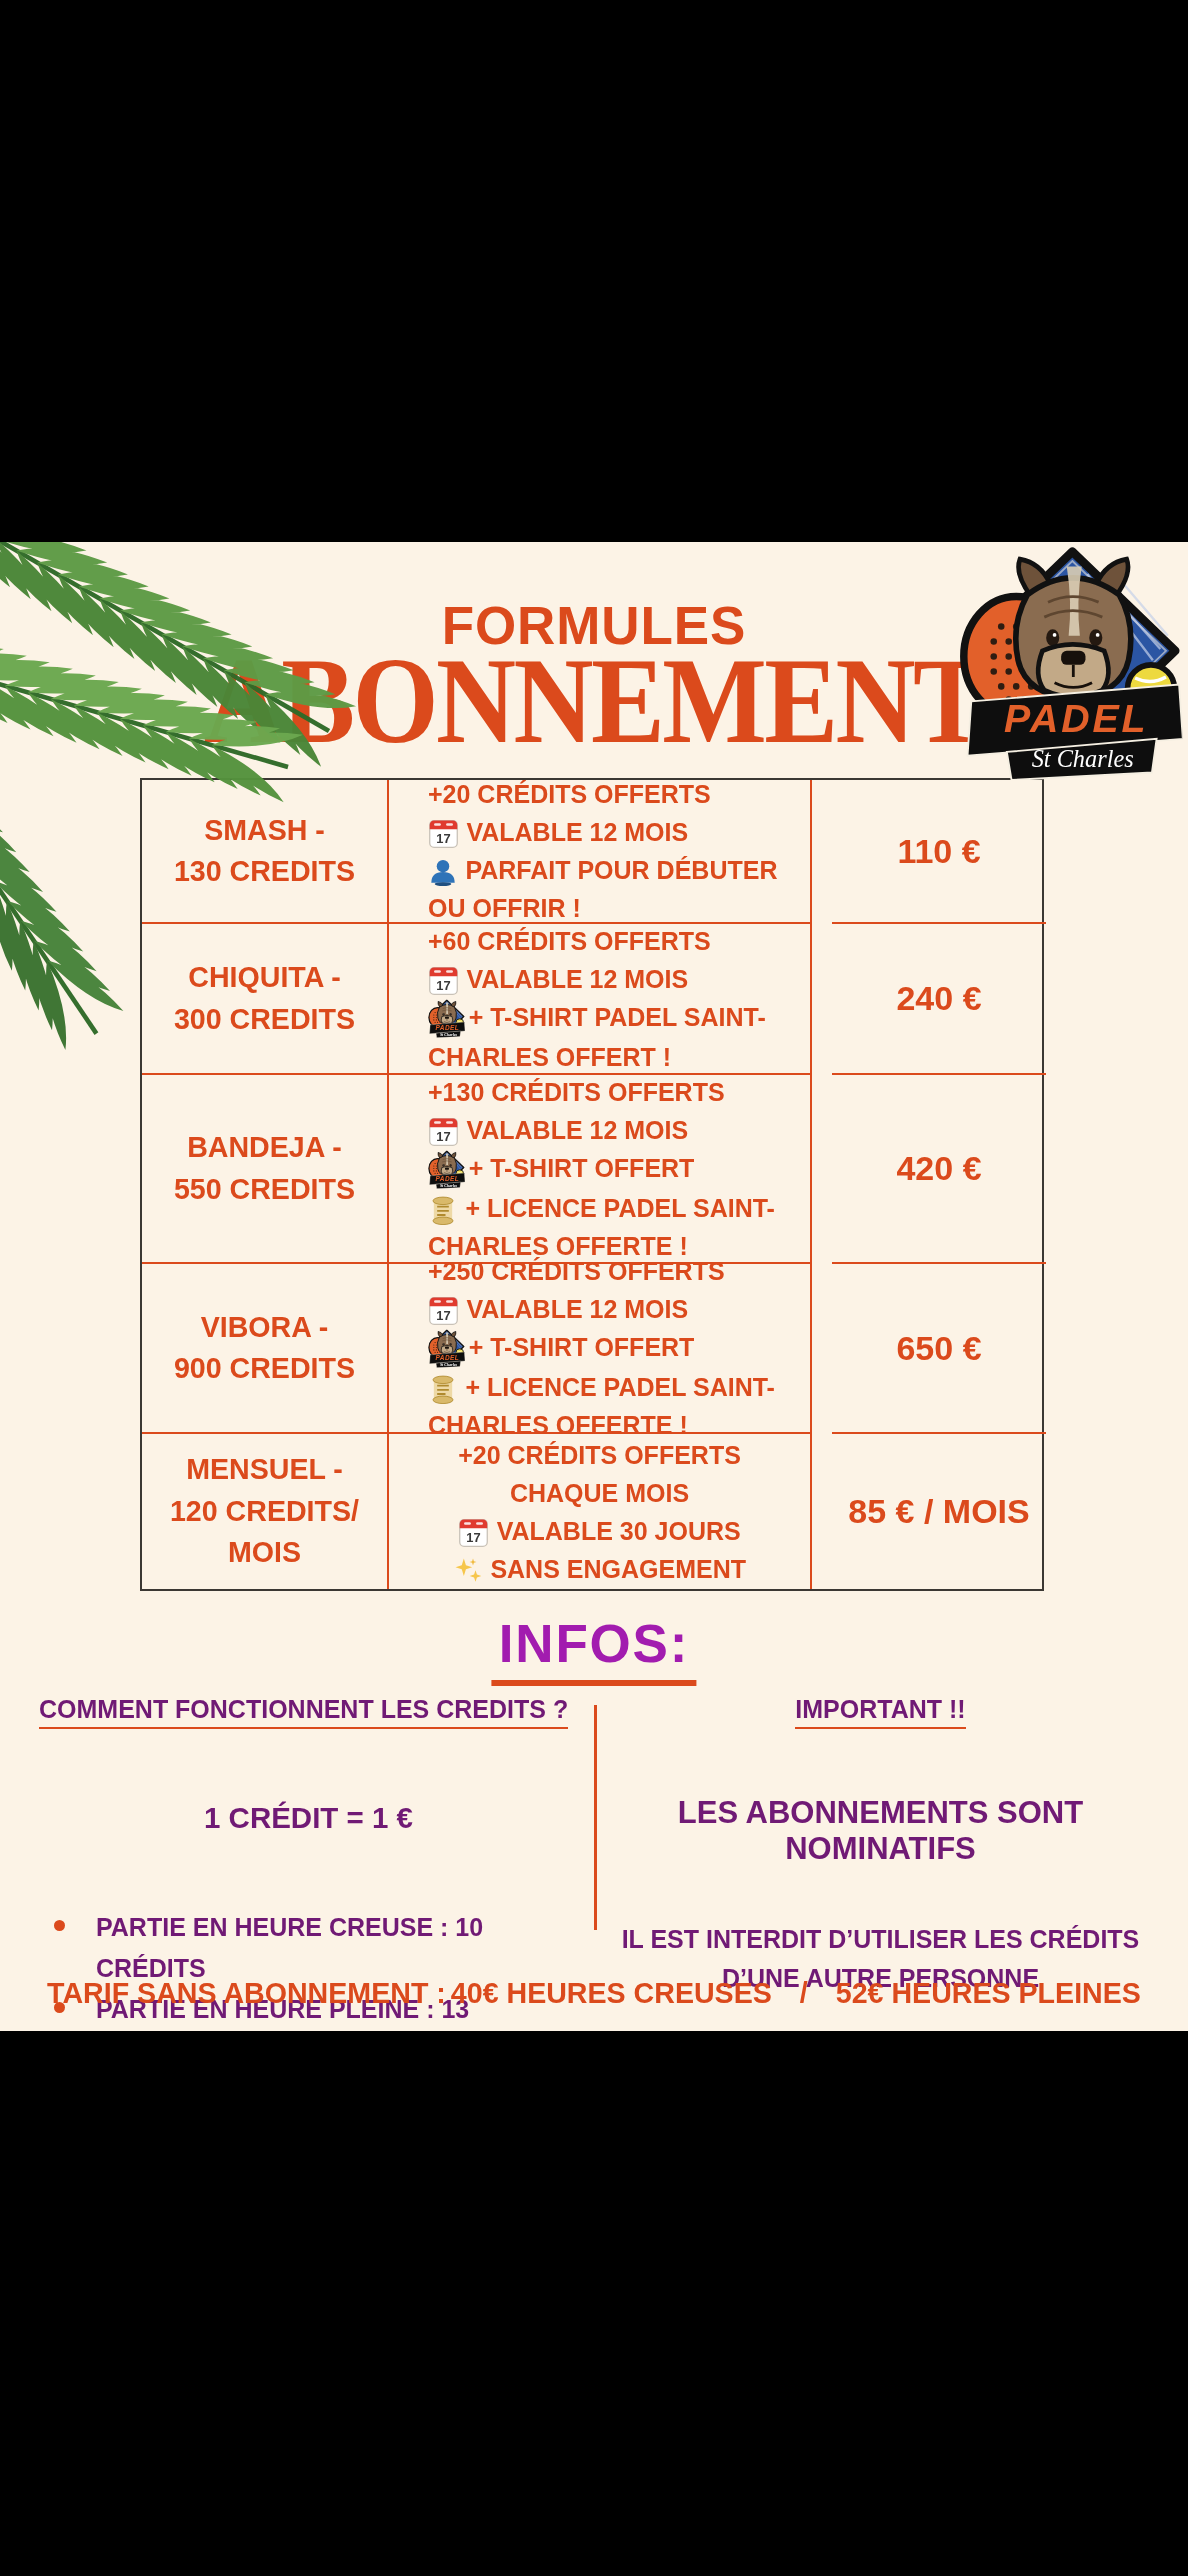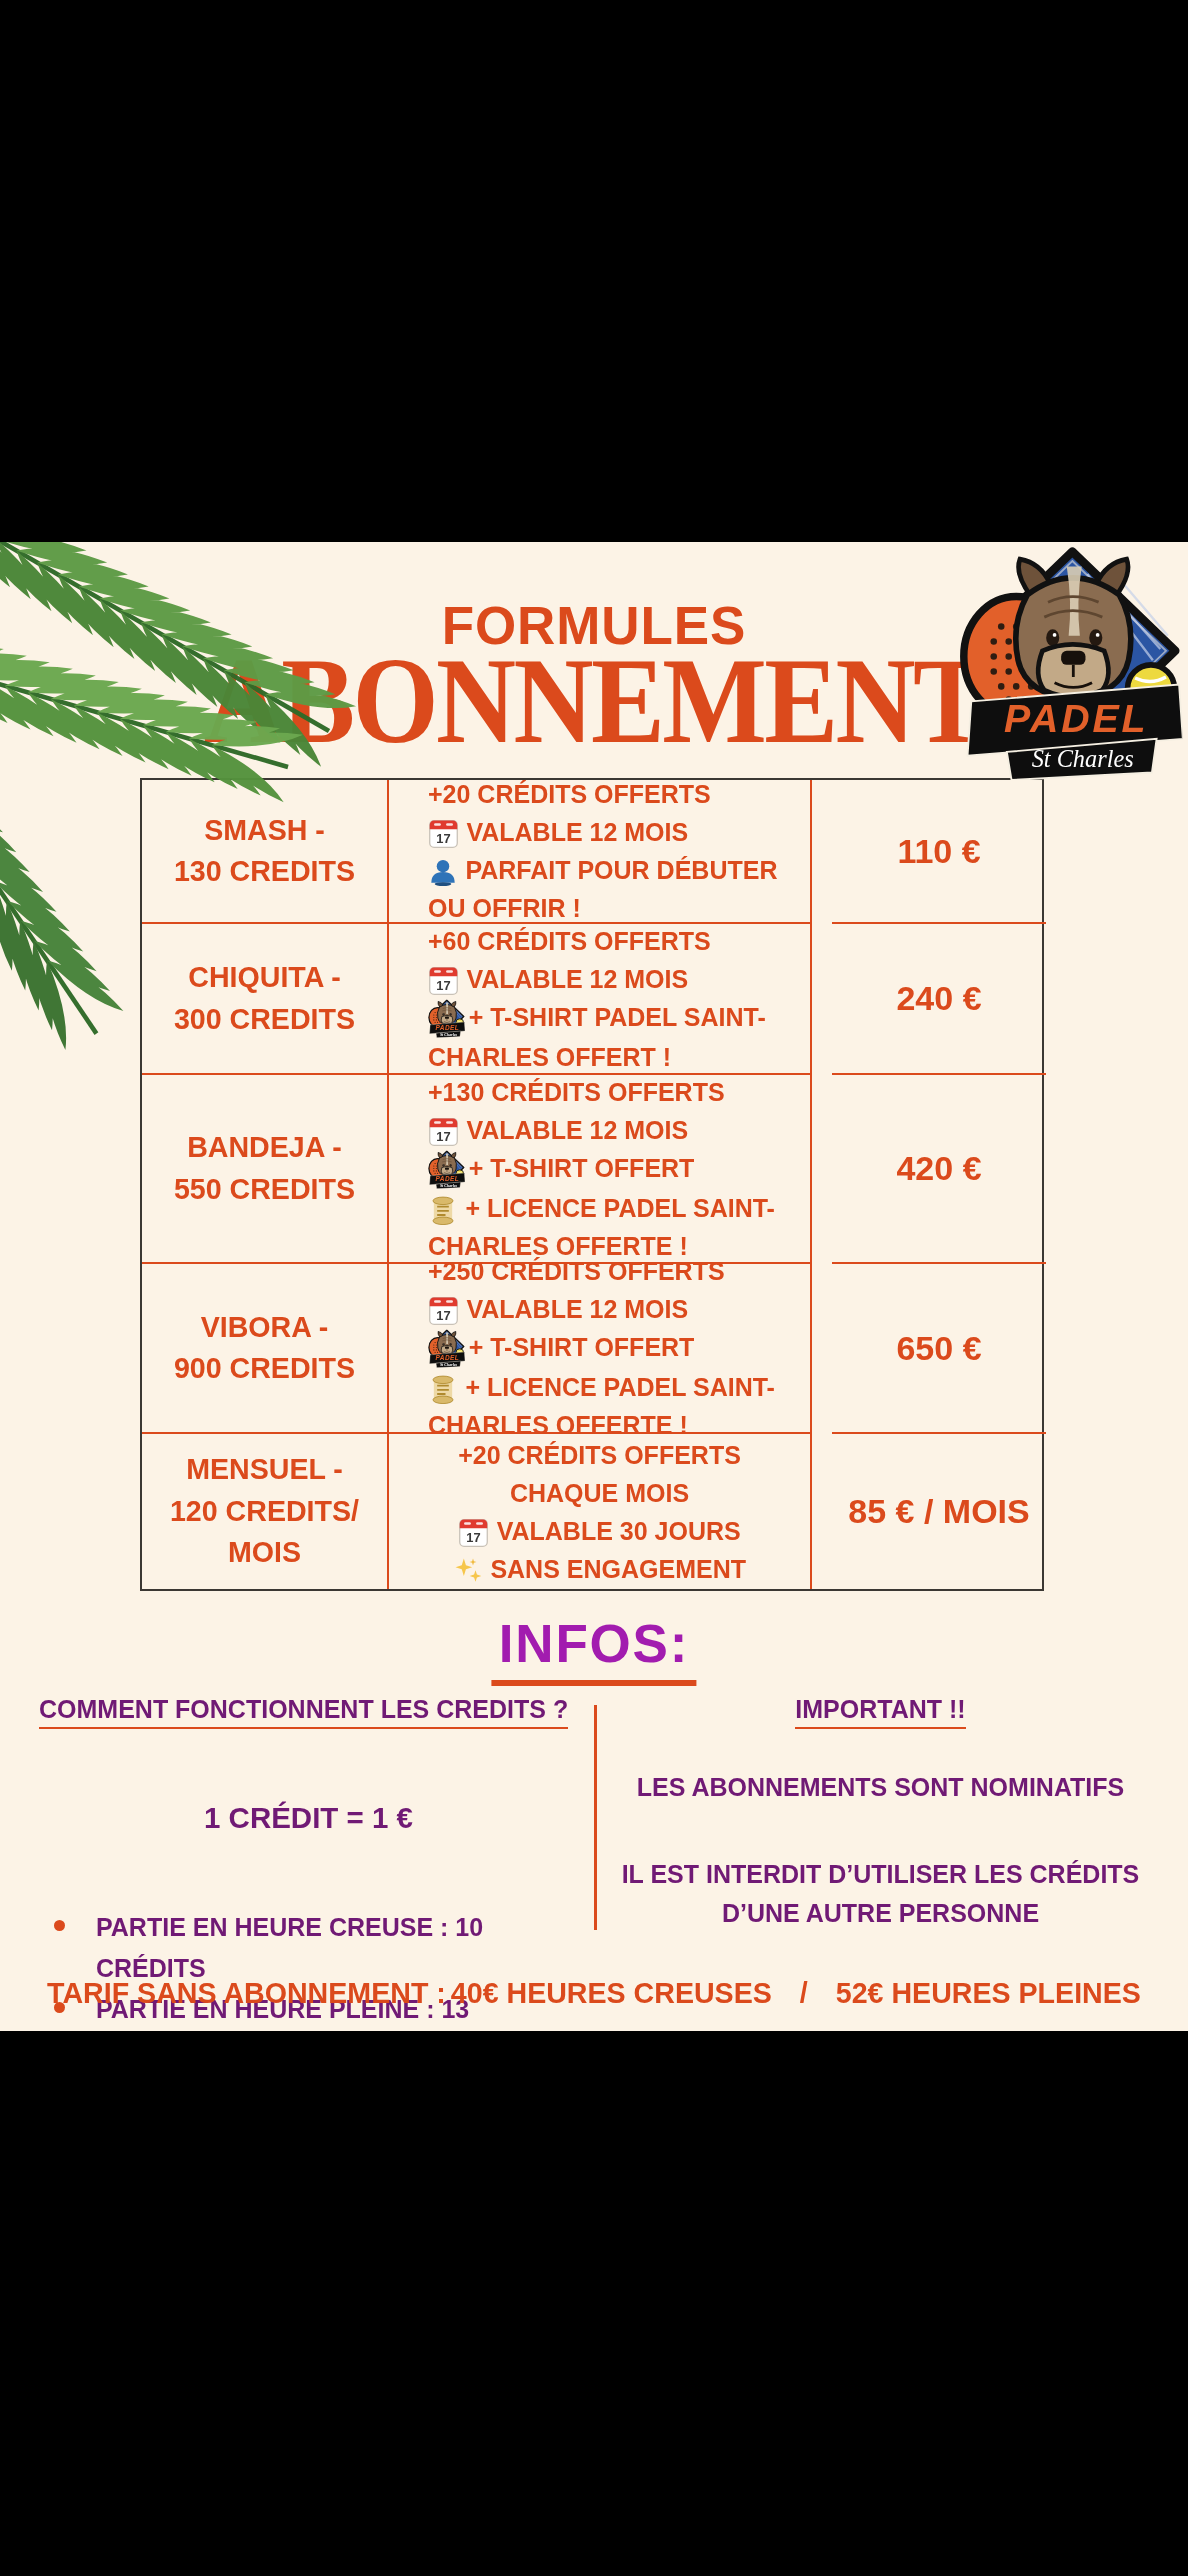--- a/index.html
+++ b/index.html
@@ -57,21 +57,21 @@
   }
   .info-col{position:absolute;color:#701a75;font-weight:bold;z-index:2;}
   .info-left{left:39px;top:1153px;width:539px;}
   .info-right{left:608px;top:1153px;width:545px;text-align:center;}
   .info-h{font-size:25px;display:inline-block;border-bottom:2.8px solid #DB4A1C;padding-bottom:2.8px;}
   .equation{text-align:center;font-size:29.5px;margin-top:72px;}
   .bullets{margin-top:72px;}
   .bullet{position:relative;padding-left:57px;font-size:25px;line-height:1.65;}
   .bullet::before{content:"";position:absolute;left:14.7px;top:13px;width:11px;height:11px;
     border-radius:50%;background:#DB4A1C;}
-  .info-line1{font-size:25px;margin-top:44px;}
+  .info-line1{font-size:31px;margin-top:66px;}
   .info-line2{font-size:25px;margin-top:53px;line-height:1.55;}
   .divider{position:absolute;left:594px;top:1163px;width:3.2px;height:225px;background:#DB4A1C;z-index:2;}
   
   .tarif{
     position:absolute;left:0;top:1435px;width:1188px;z-index:2;
     display:flex;justify-content:center;align-items:baseline;
     color:#DB4A1C;font-size:28.6px;font-weight:bold;white-space:nowrap;
   }
   .tarif .gap-s{margin-right:5px;}
   .tarif .fsep{margin:0 28px;}

